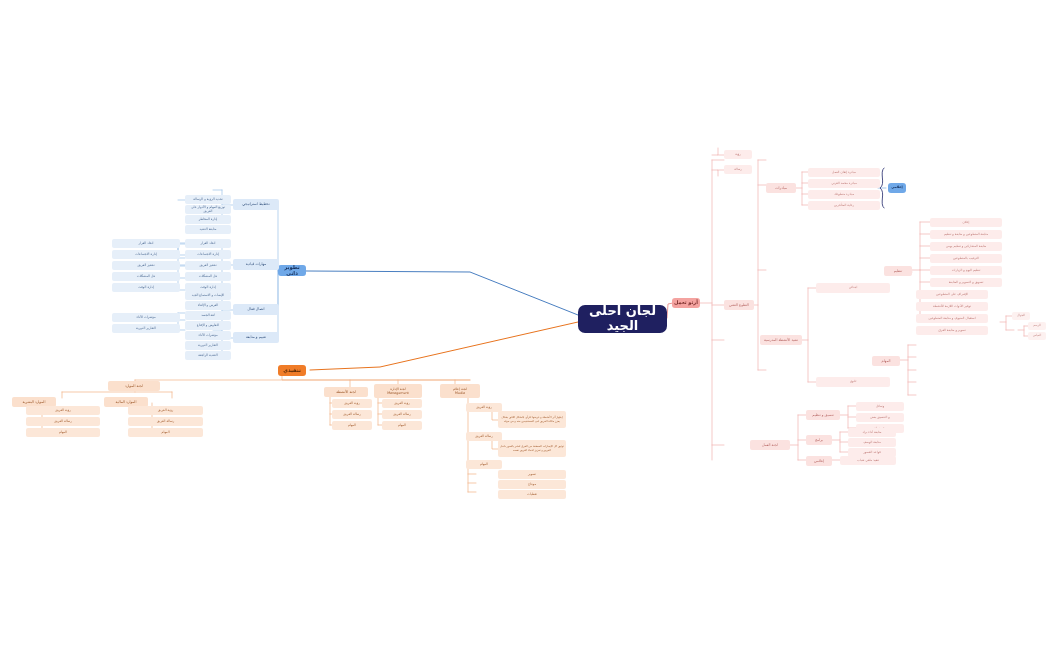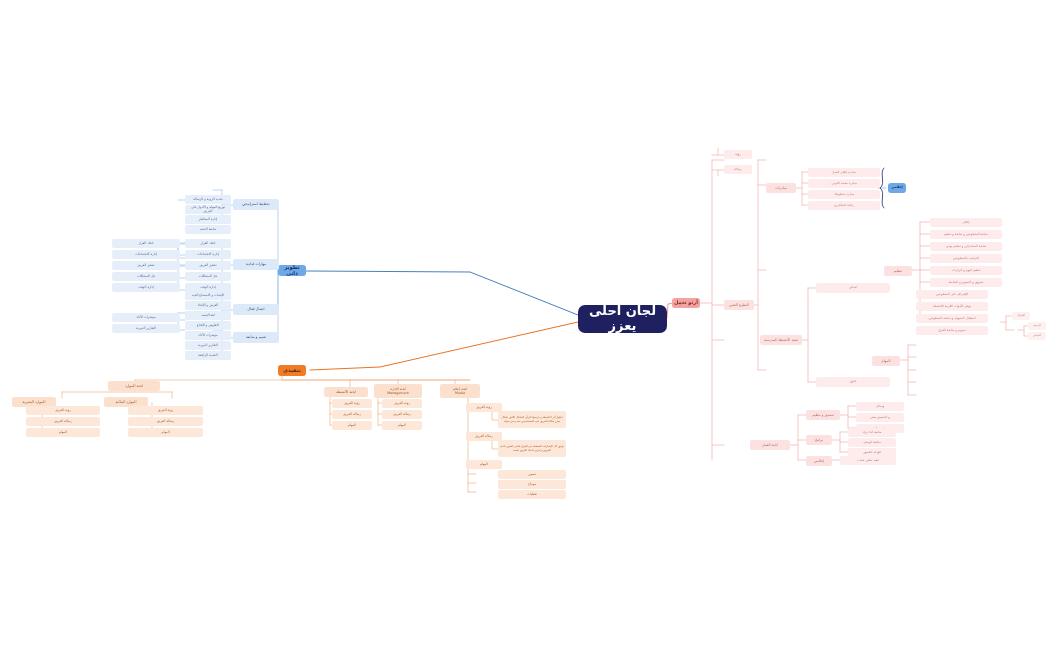--- a/index.html
+++ b/index.html
@@ -212,21 +212,21 @@
         <path d="M832 440 L840 440 M840 432 L840 452"></path>
         <path d="M840 432 L848 432 M840 442 L848 442 M840 452 L848 452"></path>
         <path d="M832 460 L840 460"></path>
       </g>
 
       <path d="M884 168 C879 172 886 184 880 188 C886 192 879 204 884 208" fill="none" stroke="#3a3f7a" stroke-width="0.9"></path>
     </g>
   </svg>
 
   <div class="node n-root" style="left:578px;top:305px;width:89px;height:28px;">
-    <span>لجان أحلى يعزز</span>
+    <span>لجان أحلى الجيد</span>
   </div>
 
   <div class="node n-blue-main" style="left:278px;top:265px;width:28px;height:11px;">
     <span>تطوير ذاتي</span>
   </div>
 
   <div class="node n-blue-2" style="left:233px;top:199px;width:46px;height:11px;">
     <span>تخطيط استراتيجي</span>
   </div>
   <div class="node n-blue-2" style="left:233px;top:259px;width:46px;height:11px;">

